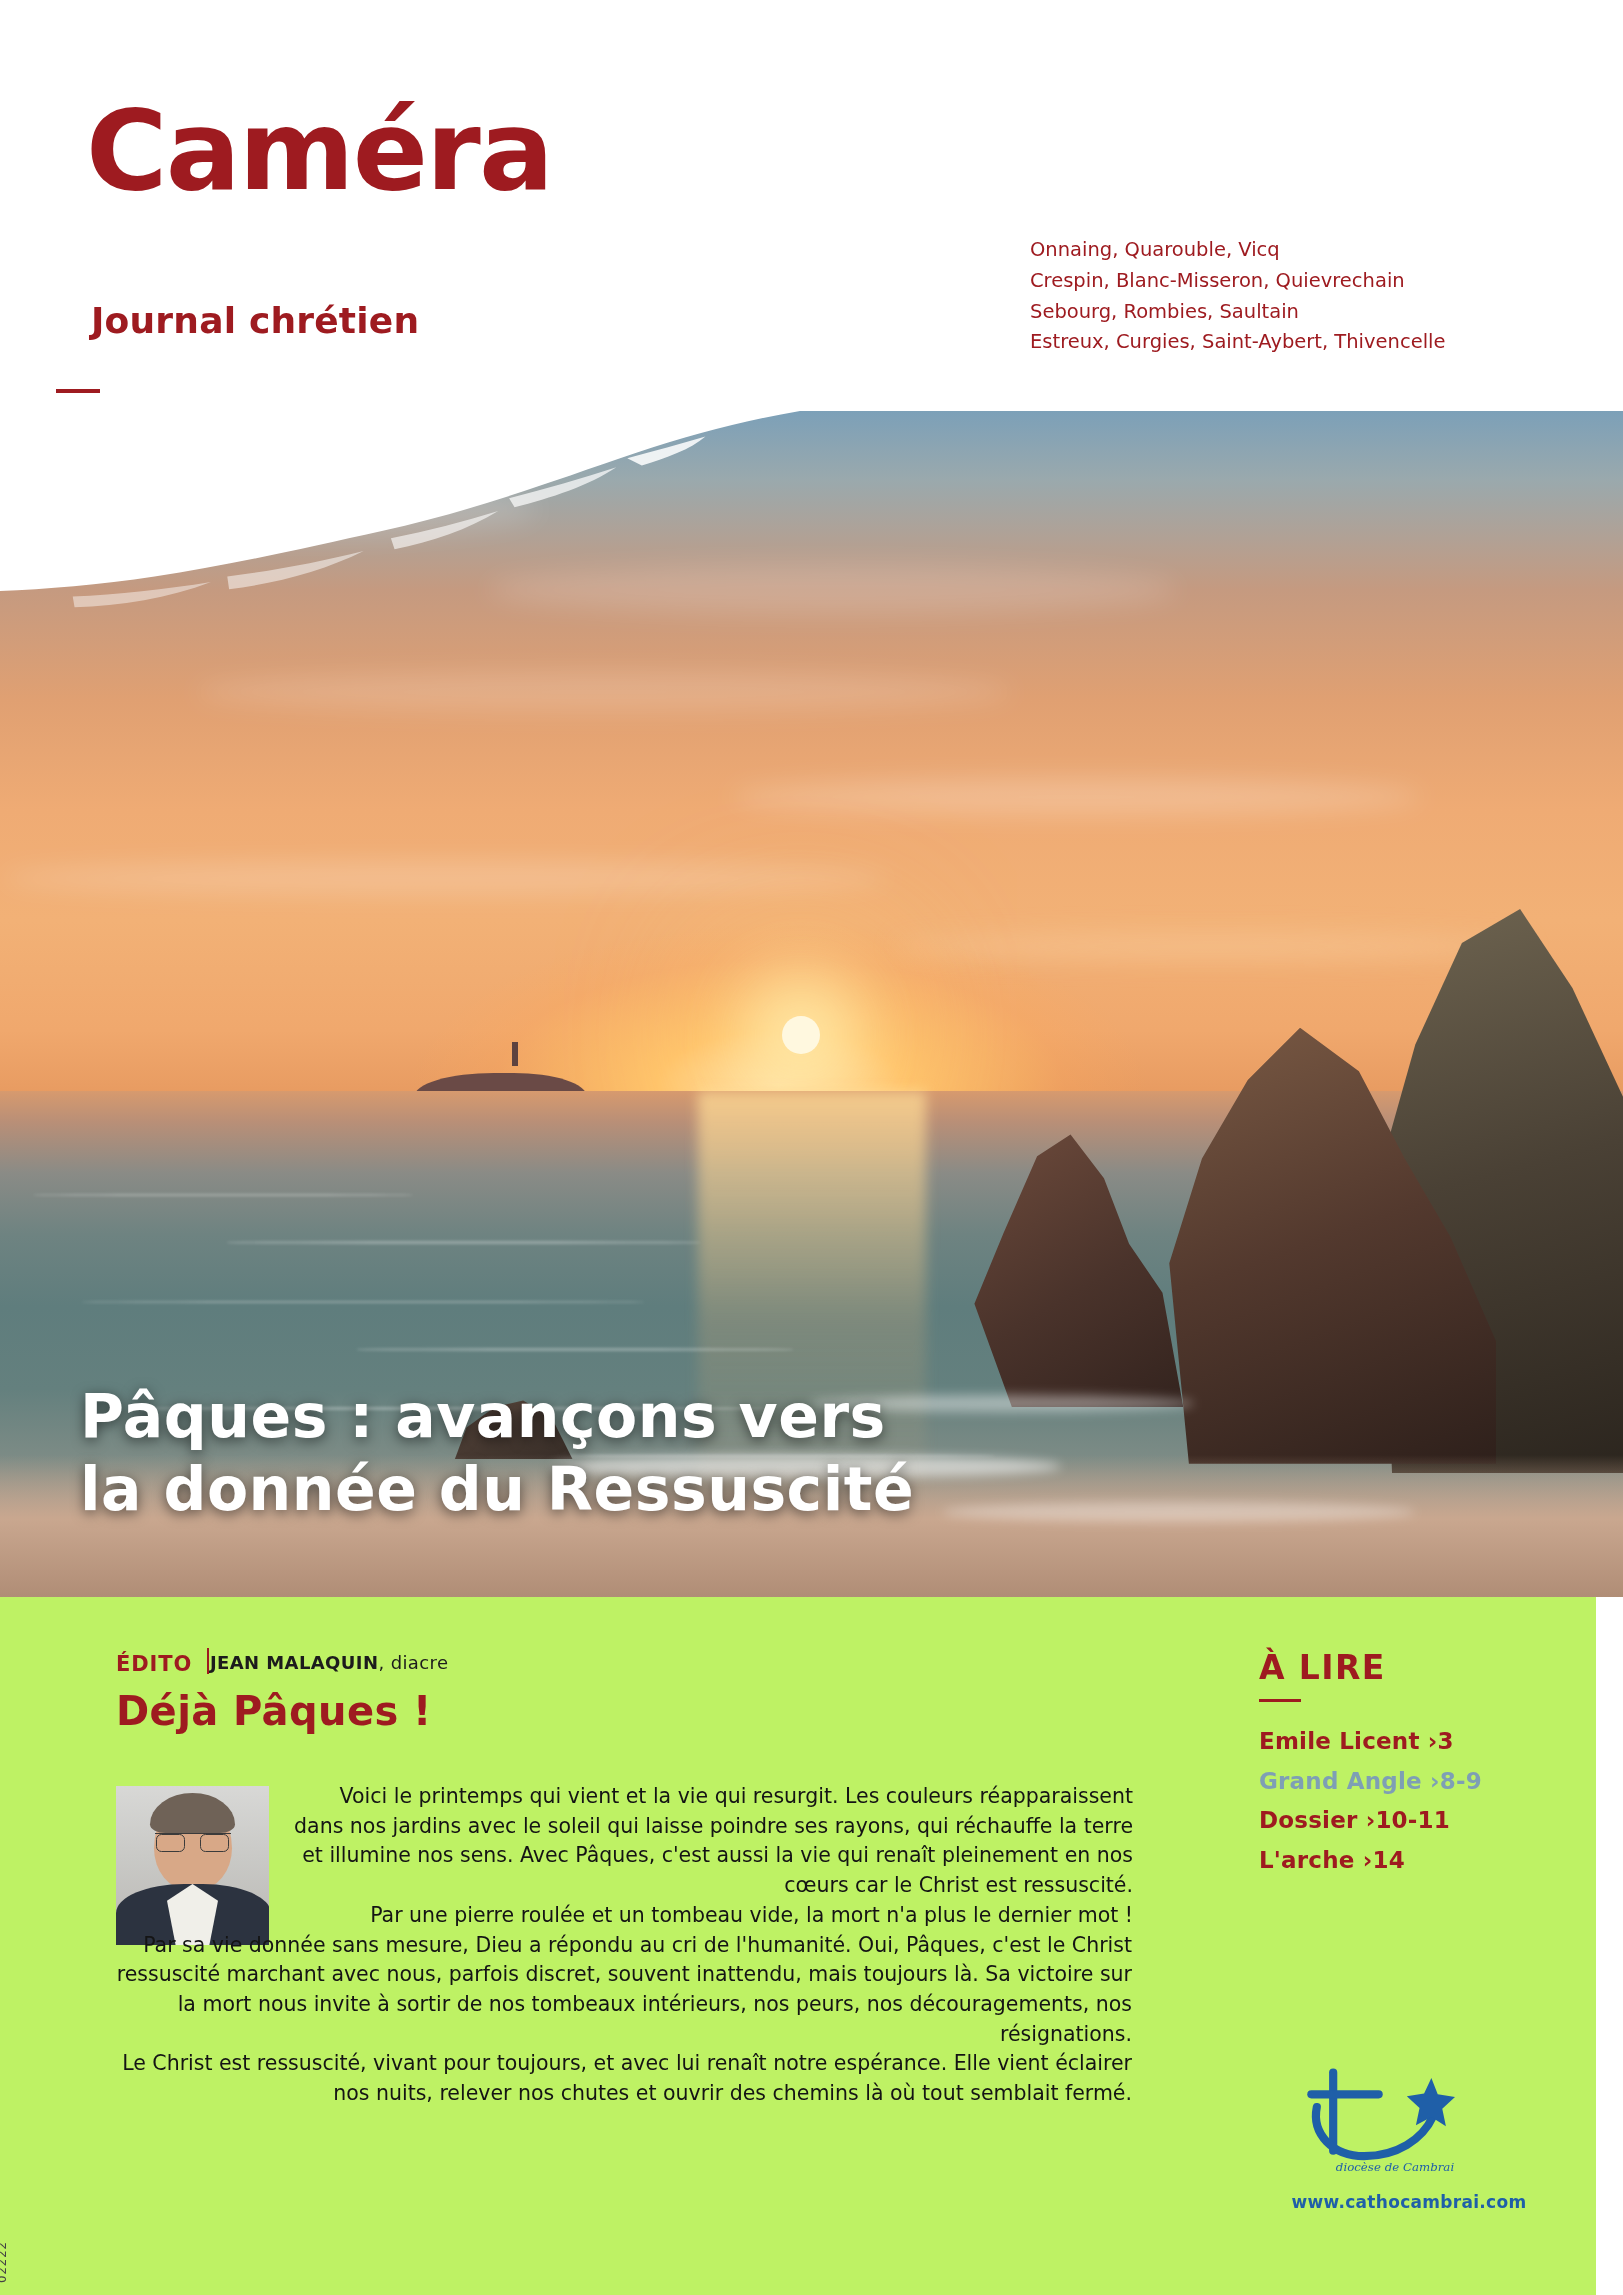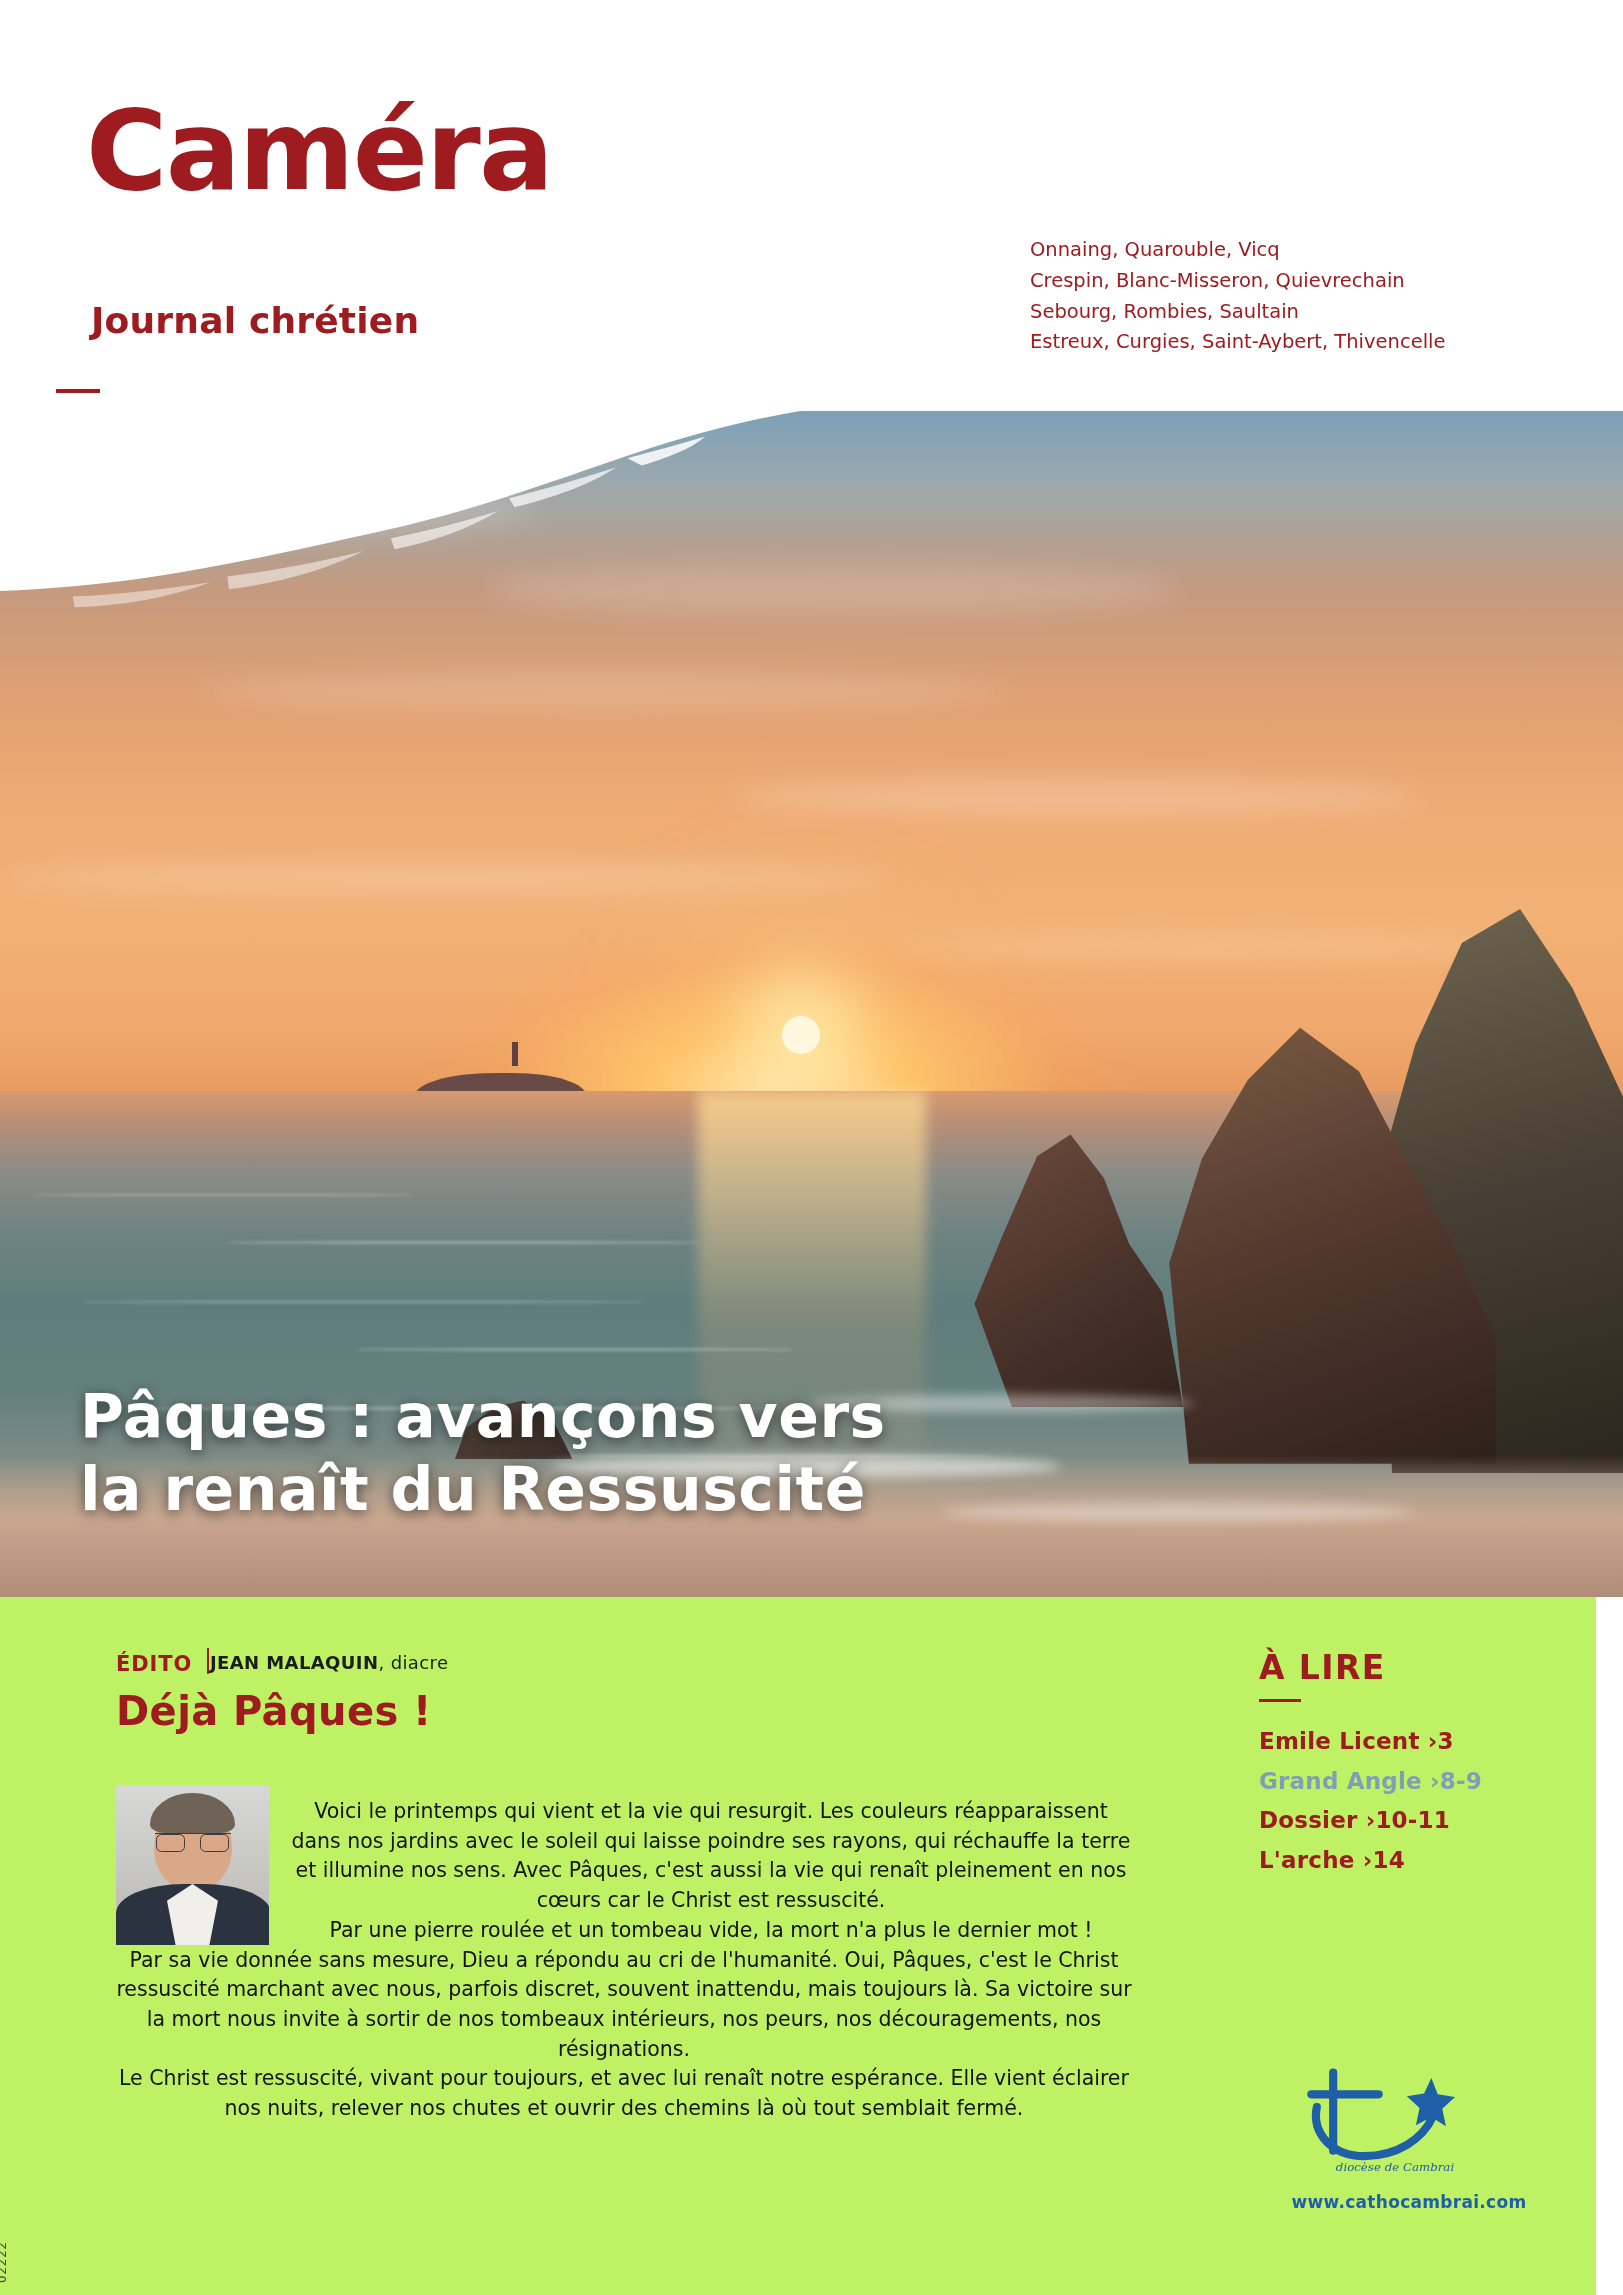--- a/index.html
+++ b/index.html
@@ -378,22 +378,21 @@
 
   .edito-body {
     position: absolute;
     left: 116px;
     top: 185px;
     width: 1016px;
     font-family: "DejaVu Sans", sans-serif;
     font-size: 20.5px;
     line-height: 1.45;
     color: #141414;
-    text-align: center;
-    margin-top: 15px;
+    text-align: right;
   }
   .edito-body p { margin: 0; }
   .edito-body .indent-wrap {
     margin-left: 173px;
     width: 844px;
   }
 
   
   .rail {
     position: absolute;
@@ -522,21 +521,21 @@
     <path d="M0,0 L880,0 C820,10 760,26 700,46 C600,80 520,110 420,132 C330,152 250,170 170,182 C110,191 50,196 0,198 Z" fill="#ffffff"></path>
     <path d="M690,52 C720,44 748,36 776,28 C760,42 732,52 706,60 Z" fill="#ffffff" opacity="0.85"></path>
     <path d="M560,96 C600,86 640,74 678,62 C648,82 606,96 566,106 Z" fill="#ffffff" opacity="0.7"></path>
     <path d="M430,140 C470,132 510,122 548,110 C516,130 474,144 434,152 Z" fill="#ffffff" opacity="0.6"></path>
     <path d="M250,182 C300,176 352,166 400,154 C356,176 302,190 252,196 Z" fill="#ffffff" opacity="0.5"></path>
     <path d="M80,204 C130,202 182,196 232,188 C186,206 132,214 82,216 Z" fill="#ffffff" opacity="0.45"></path>
   </svg>
 
   <div class="hero-headline">
     <div>Pâques : avançons vers</div>
-    <div>la renaît du Ressuscité</div>
+    <div>la donnée du Ressuscité</div>
   </div>
 </div>
 
 <div class="lower">
   <div class="edito-kicker">ÉDITO</div>
   <div class="edito-sep"></div>
   <div class="edito-author">
     <b>JEAN MALAQUIN</b><span>, diacre</span>
   </div>
   <div class="edito-title">Déjà Pâques !</div>

